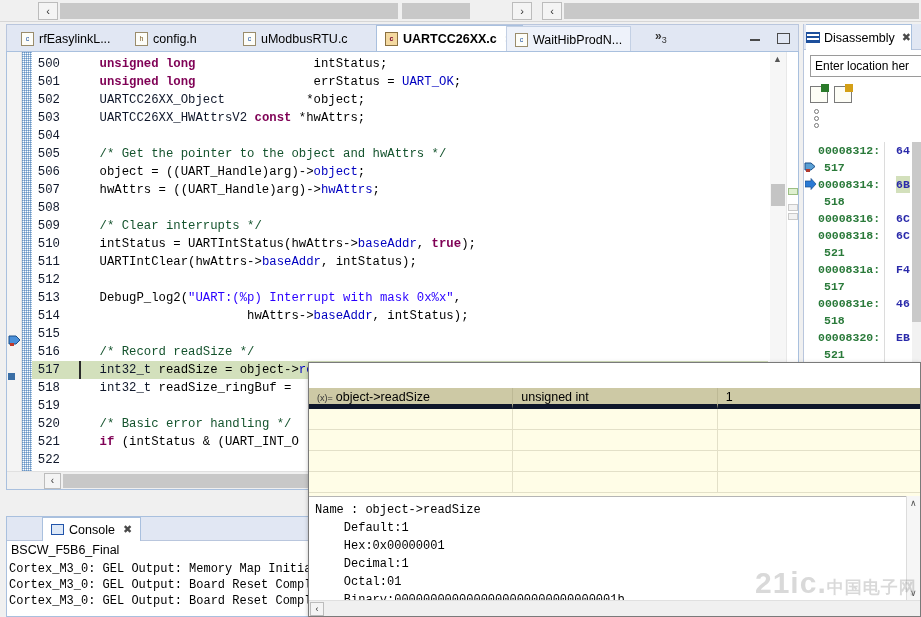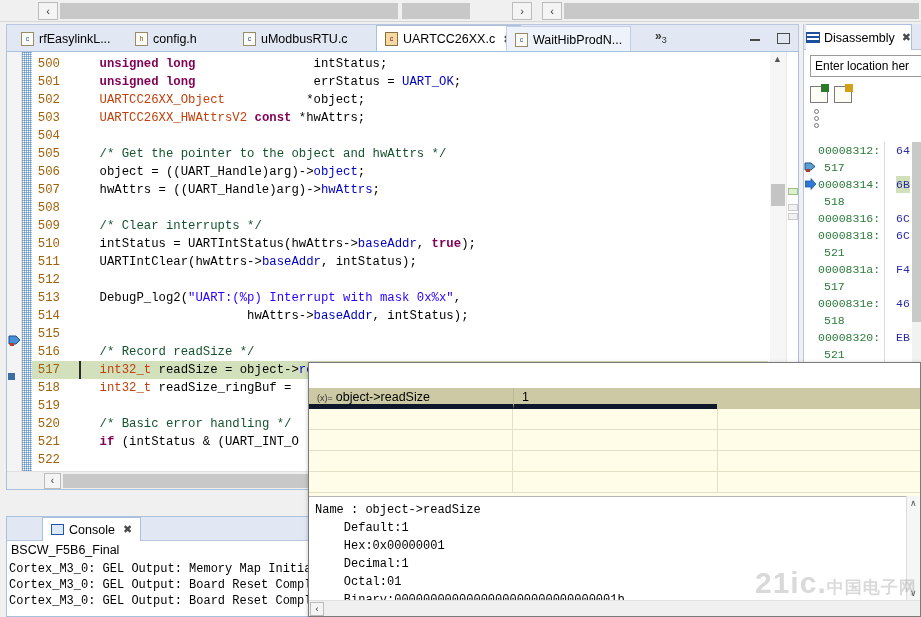--- a/index.html
+++ b/index.html
@@ -47,21 +47,21 @@
     padding: 0 8px;
     font-size: 12.5px; color: #000;
     cursor: pointer;
     white-space: nowrap;
   }
   .tab.inactive { background: transparent; }
   .tab.active {
     background: #ffffff;
     border: 1px solid #a9c0de;
     border-bottom: 1px solid #ffffff;
-    top: 0px; height: 28px;
+    top: 0px; height: 28px; font-weight: bold;
   }
   .tab.semi {
     background: #eef2fa;
     border: 1px solid #c3d0e4;
     border-bottom: none;
   }
   .ficon {
     width: 13px; height: 14px;
     border: 1px solid #9a8c6b;
     background: #fdfdf8;
@@ -117,33 +117,33 @@
   .code-area {
     position: absolute; left: 25px; top: 0; right: 30px; top: 0; bottom: 18px;
     font-family: "Liberation Mono", monospace;
     font-size: 12.3px;
     line-height: 18px;
     padding-top: 3px;
   }
   .cline { position: relative; height: 18px; white-space: pre; }
   .cline .lno {
     display: inline-block; width: 38px; text-align: right;
-    color: #a16207; padding-right: 10px;
+    color: #0f172a; padding-right: 10px;
     font-family: "Liberation Mono", monospace;
   }
   .cline.hl {
     background: #d3e0bc;
   }
   .cline.hl .codetext { background: #d3e0bc; }
   .cline.hl::before {
     content: ""; position: absolute; left: 47px; top: 0;
     width: 2px; height: 18px; background: #2a2a2a;
   }
   .kw   { color: #7f0055; font-weight: bold; }
-  .typ  { color: #c2410c; }
+  .typ  { color: #0f172a; }
   .cmt  { color: #14532d; }
   .str  { color: #2a00ff; }
   .fld  { color: #0000c0; }
   .plain{ color: #000000; }
 
   .ed-vscroll {
     position: absolute; right: 12px; top: 0; width: 16px; bottom: 18px;
     background: #f6f6f6;
   }
   .ed-vscroll .up {
@@ -258,21 +258,21 @@
   .dis-dots i {
     display: block; width: 5px; height: 5px; margin-bottom: 2px;
     border: 1px solid #777; border-radius: 50%; background: #fff;
   }
   .dis-list {
     position: absolute; left: 0; top: 118px; right: 9px; bottom: 0;
     font-family: "Liberation Mono", monospace;
     font-size: 11.5px; line-height: 17px;
     overflow: hidden;
   }
-  .dl-row { position: relative; height: 17px; white-space: nowrap; }
+  .dl-row { position: relative; height: 17px; white-space: nowrap; font-weight: bold; }
   .dl-addr { color: #2a7a3a; padding-left: 14px; }
   .dl-src  { color: #2a7a3a; padding-left: 20px; }
   .dl-op   {
     position: absolute; left: 92px; top: 0; color: #2a2aaa;
   }
   .dl-row.hl .dl-op { background: #d3e0bc; }
   .dl-row.hl::after {
     content: ""; position: absolute; left: 86px; top: 0; right: -30px;
     height: 17px; background: #d3e0bc; z-index: -1;
   }
@@ -547,20 +547,21 @@
     <div class="dis-vscroll">
       <div class="dis-vthumb"></div>
     </div>
   </div>
 
   <div class="expr">
     <div class="expr-rows">
       <div id="expr-row-list">
           <div class="erow sel">
             <div class="ecell" style="width: 205px;"><span class="varglyph">(x)=</span><span>object-&gt;readSize</span></div>
+            <div class="ecell" style="width: 205px;">unsigned int</div>
             <div class="ecell" style="width: 203px; border-right: none;">1</div>
           </div>
           <div class="erow">
             <div class="ecell" style="width: 205px;"><span></span></div>
             <div class="ecell" style="width: 205px;"></div>
             <div class="ecell" style="width: 203px; border-right: none;"></div>
           </div>
           <div class="erow">
             <div class="ecell" style="width: 205px;"><span></span></div>
             <div class="ecell" style="width: 205px;"></div>

